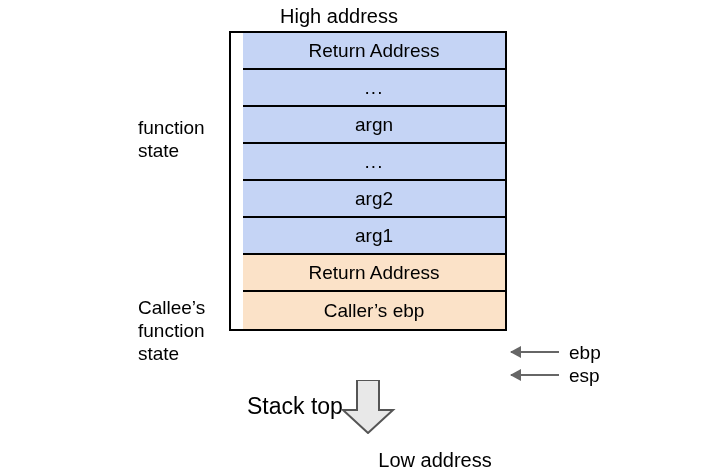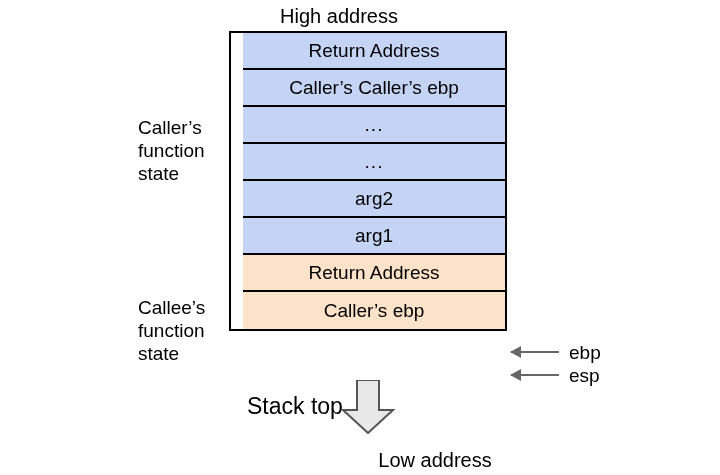--- a/index.html
+++ b/index.html
@@ -137,40 +137,39 @@
   }
 </style>
 </head>
 <body>
 
 <div id="stage">
 
   <div class="title-top"><span class="txt">High address</span></div>
 
   <div class="group-label" id="caller-group-label">
-    <div>Caller’s</div>
     <div>function</div>
     <div>state</div>
   </div>
 
   <div class="group-label" id="callee-group-label">
     <div>Callee’s</div>
     <div>function</div>
     <div>state</div>
   </div>
 
   <div class="stack">
     <div class="row blue">
         <span>Return Address</span>
       </div>
-    <div class="row blue">
-        <span>Caller’s Caller’s ebp</span>
-      </div>
     <div class="row blue ellipsis">
         <span>...</span>
+      </div>
+    <div class="row blue">
+        <span>argn</span>
       </div>
     <div class="row blue ellipsis">
         <span>...</span>
       </div>
     <div class="row blue">
         <span>arg2</span>
       </div>
     <div class="row blue">
         <span>arg1</span>
       </div>

